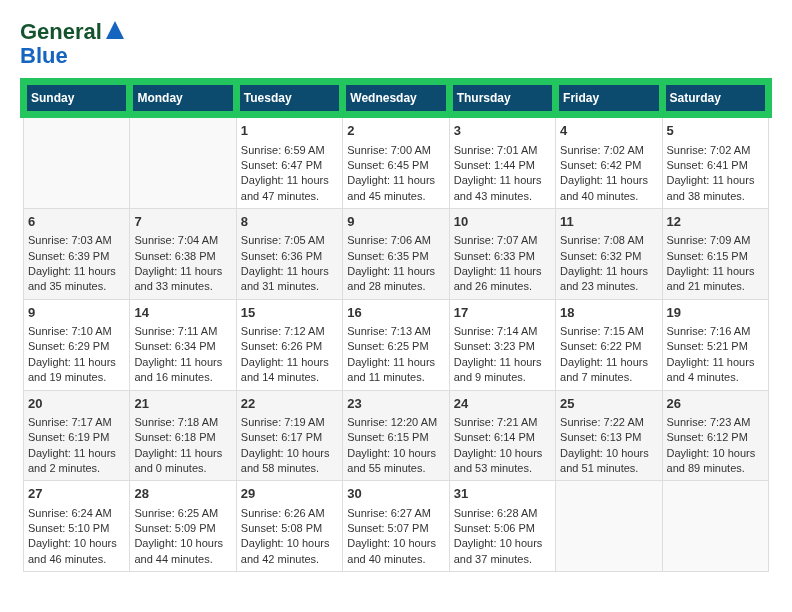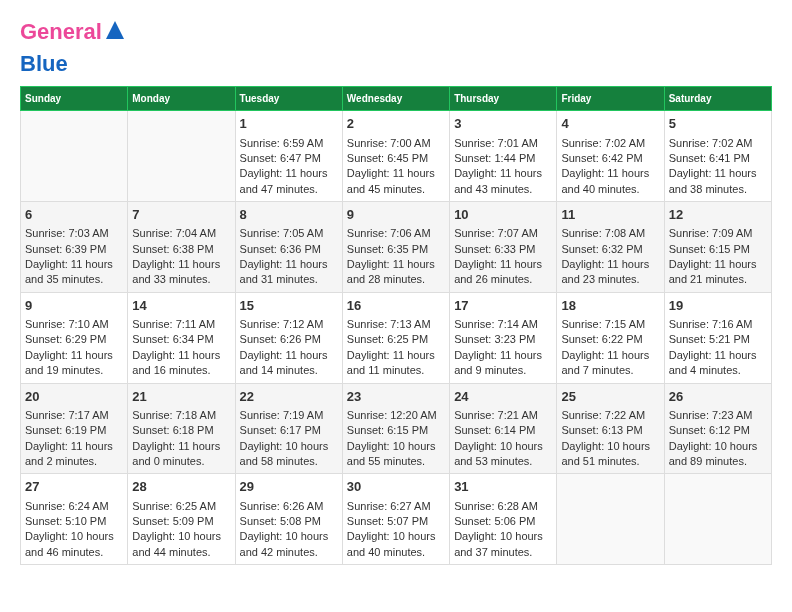--- a/index.html
+++ b/index.html
@@ -20,47 +20,47 @@
       display: flex;
       align-items: center;
     }
     .logo-text {
       font-size: 22px;
       font-weight: bold;
       color: #333;
       line-height: 1.1;
     }
     .logo-text span {
-      color: #ec4899;
+      color: #14532d;
     }
     .title-block {
       text-align: right;
     }
     .month-title {
       font-size: 36px;
       font-weight: bold;
       color: #333;
     }
     .location {
       font-size: 16px;
       color: #555;
     }
     table {
       width: 100%;
       border-collapse: collapse;
       font-size: 11px;
     }
     thead tr th {
-      background: #15803d;
+      background: #0c4a6e;
       color: #fff;
       padding: 6px 4px;
       text-align: left;
-      font-size: 10px;
+      font-size: 12px;
       font-weight: bold;
-      border: 1px solid #22c55e;
+      border: 7px solid #22c55e;
     }
     tbody tr td {
       border: 1px solid #ddd;
       vertical-align: top;
       padding: 4px;
       min-height: 70px;
       height: 80px;
       width: calc(100% / 7);
       color: #333;
       line-height: 1.4;
@@ -86,21 +86,21 @@
 
 <div class="header">
   <div class="logo">
     <div style="display:flex; flex-direction:column; align-items:flex-start;">
       <div style="display:flex; align-items:center;">
         <span class="logo-text"><span>General</span></span>
         <svg width="22" height="22" viewBox="0 0 22 22" style="margin-left:2px; margin-top:-4px;">
           <polygon points="2,20 11,2 20,20" fill="#1565C0"></polygon>
         </svg>
       </div>
-      <span class="logo-text" style="color:#1565C0; font-size:22px; font-weight:bold;margin-top:8px;">Blue</span>
+      <span class="logo-text" style="color:#1565C0; font-size:22px; font-weight:bold;">Blue</span>
     </div>
   </div>
   <div class="title-block">
     <div class="month-title"></div>
     <div class="location"></div>
   </div>
 </div>
 
 <table>
   <thead>

